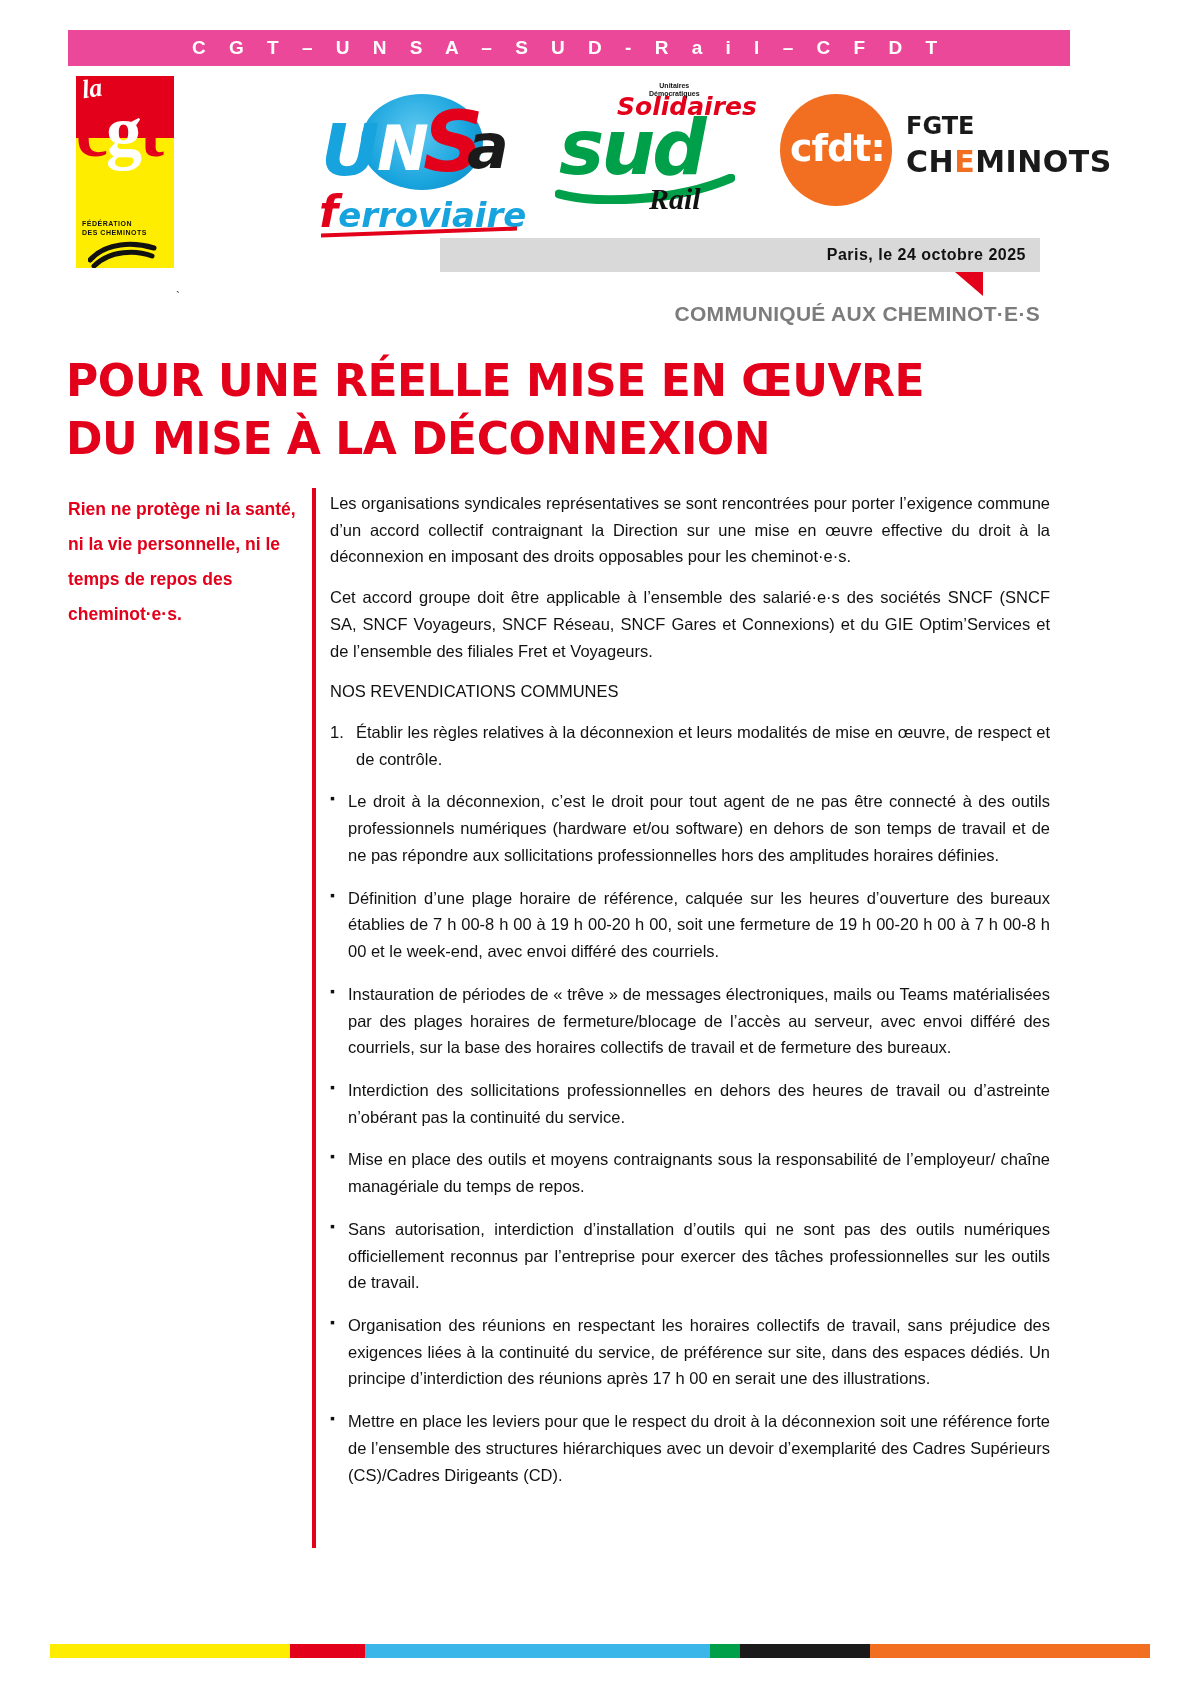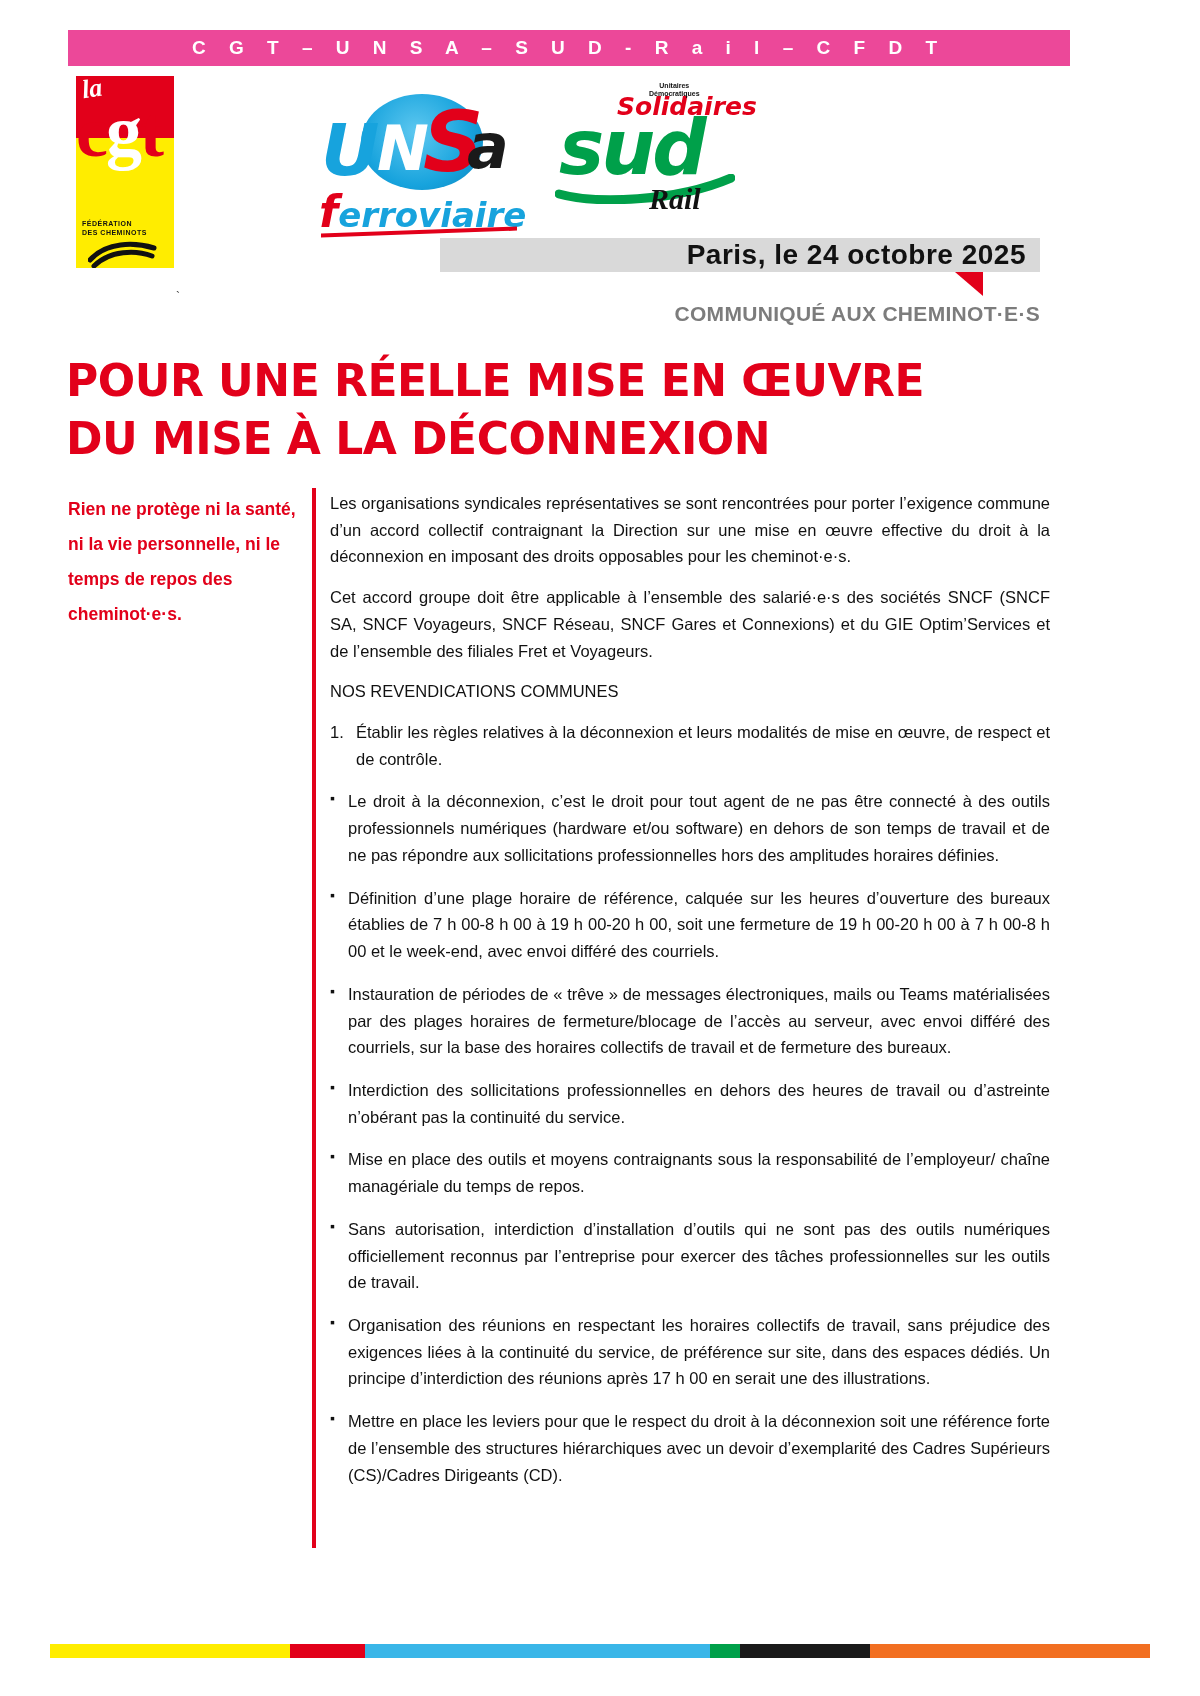--- a/index.html
+++ b/index.html
@@ -316,21 +316,21 @@
     left: 440px;
     top: 238px;
     width: 600px;
     height: 34px;
     background: #d9d9d9;
     display: flex;
     align-items: center;
     justify-content: flex-end;
     padding-right: 14px;
     box-sizing: border-box;
-    font-size: 28px;
+    font-size: 16px;
     font-weight: bold;
     letter-spacing: 0.5px;
     color: #111;
   }
   .date-corner {
     position: absolute;
     left: 955px;
     top: 272px;
     width: 0;
     height: 0;
@@ -478,20 +478,27 @@
   <div class="sud">
     <div class="solidaires">Solidaires</div>
     <div class="sousnote">Unitaires<br>Démocratiques</div>
     <div class="sudword">sud</div>
     <svg class="swash" viewBox="0 0 180 30">
       <path d="M4 20 C 40 30, 120 28, 176 4" stroke="#00a04a" stroke-width="9" fill="none" stroke-linecap="round"></path>
     </svg>
     <div class="railword">Rail</div>
   </div>
 
+  <div class="cfdt">
+    <div class="circle">
+      <span>cfdt:</span>
+    </div>
+    <div class="fgte">FGTE</div>
+    <div class="cheminots">CH<span class="orange-e">E</span>MINOTS</div>
+  </div>
 </div>
 
 <div class="date-band">
   <span>Paris, le 24 octobre 2025</span>
 </div>
 <div class="date-corner"></div>
 
 <div class="communique">COMMUNIQUÉ AUX CHEMINOT·E·S</div>
 
 <div class="title">

